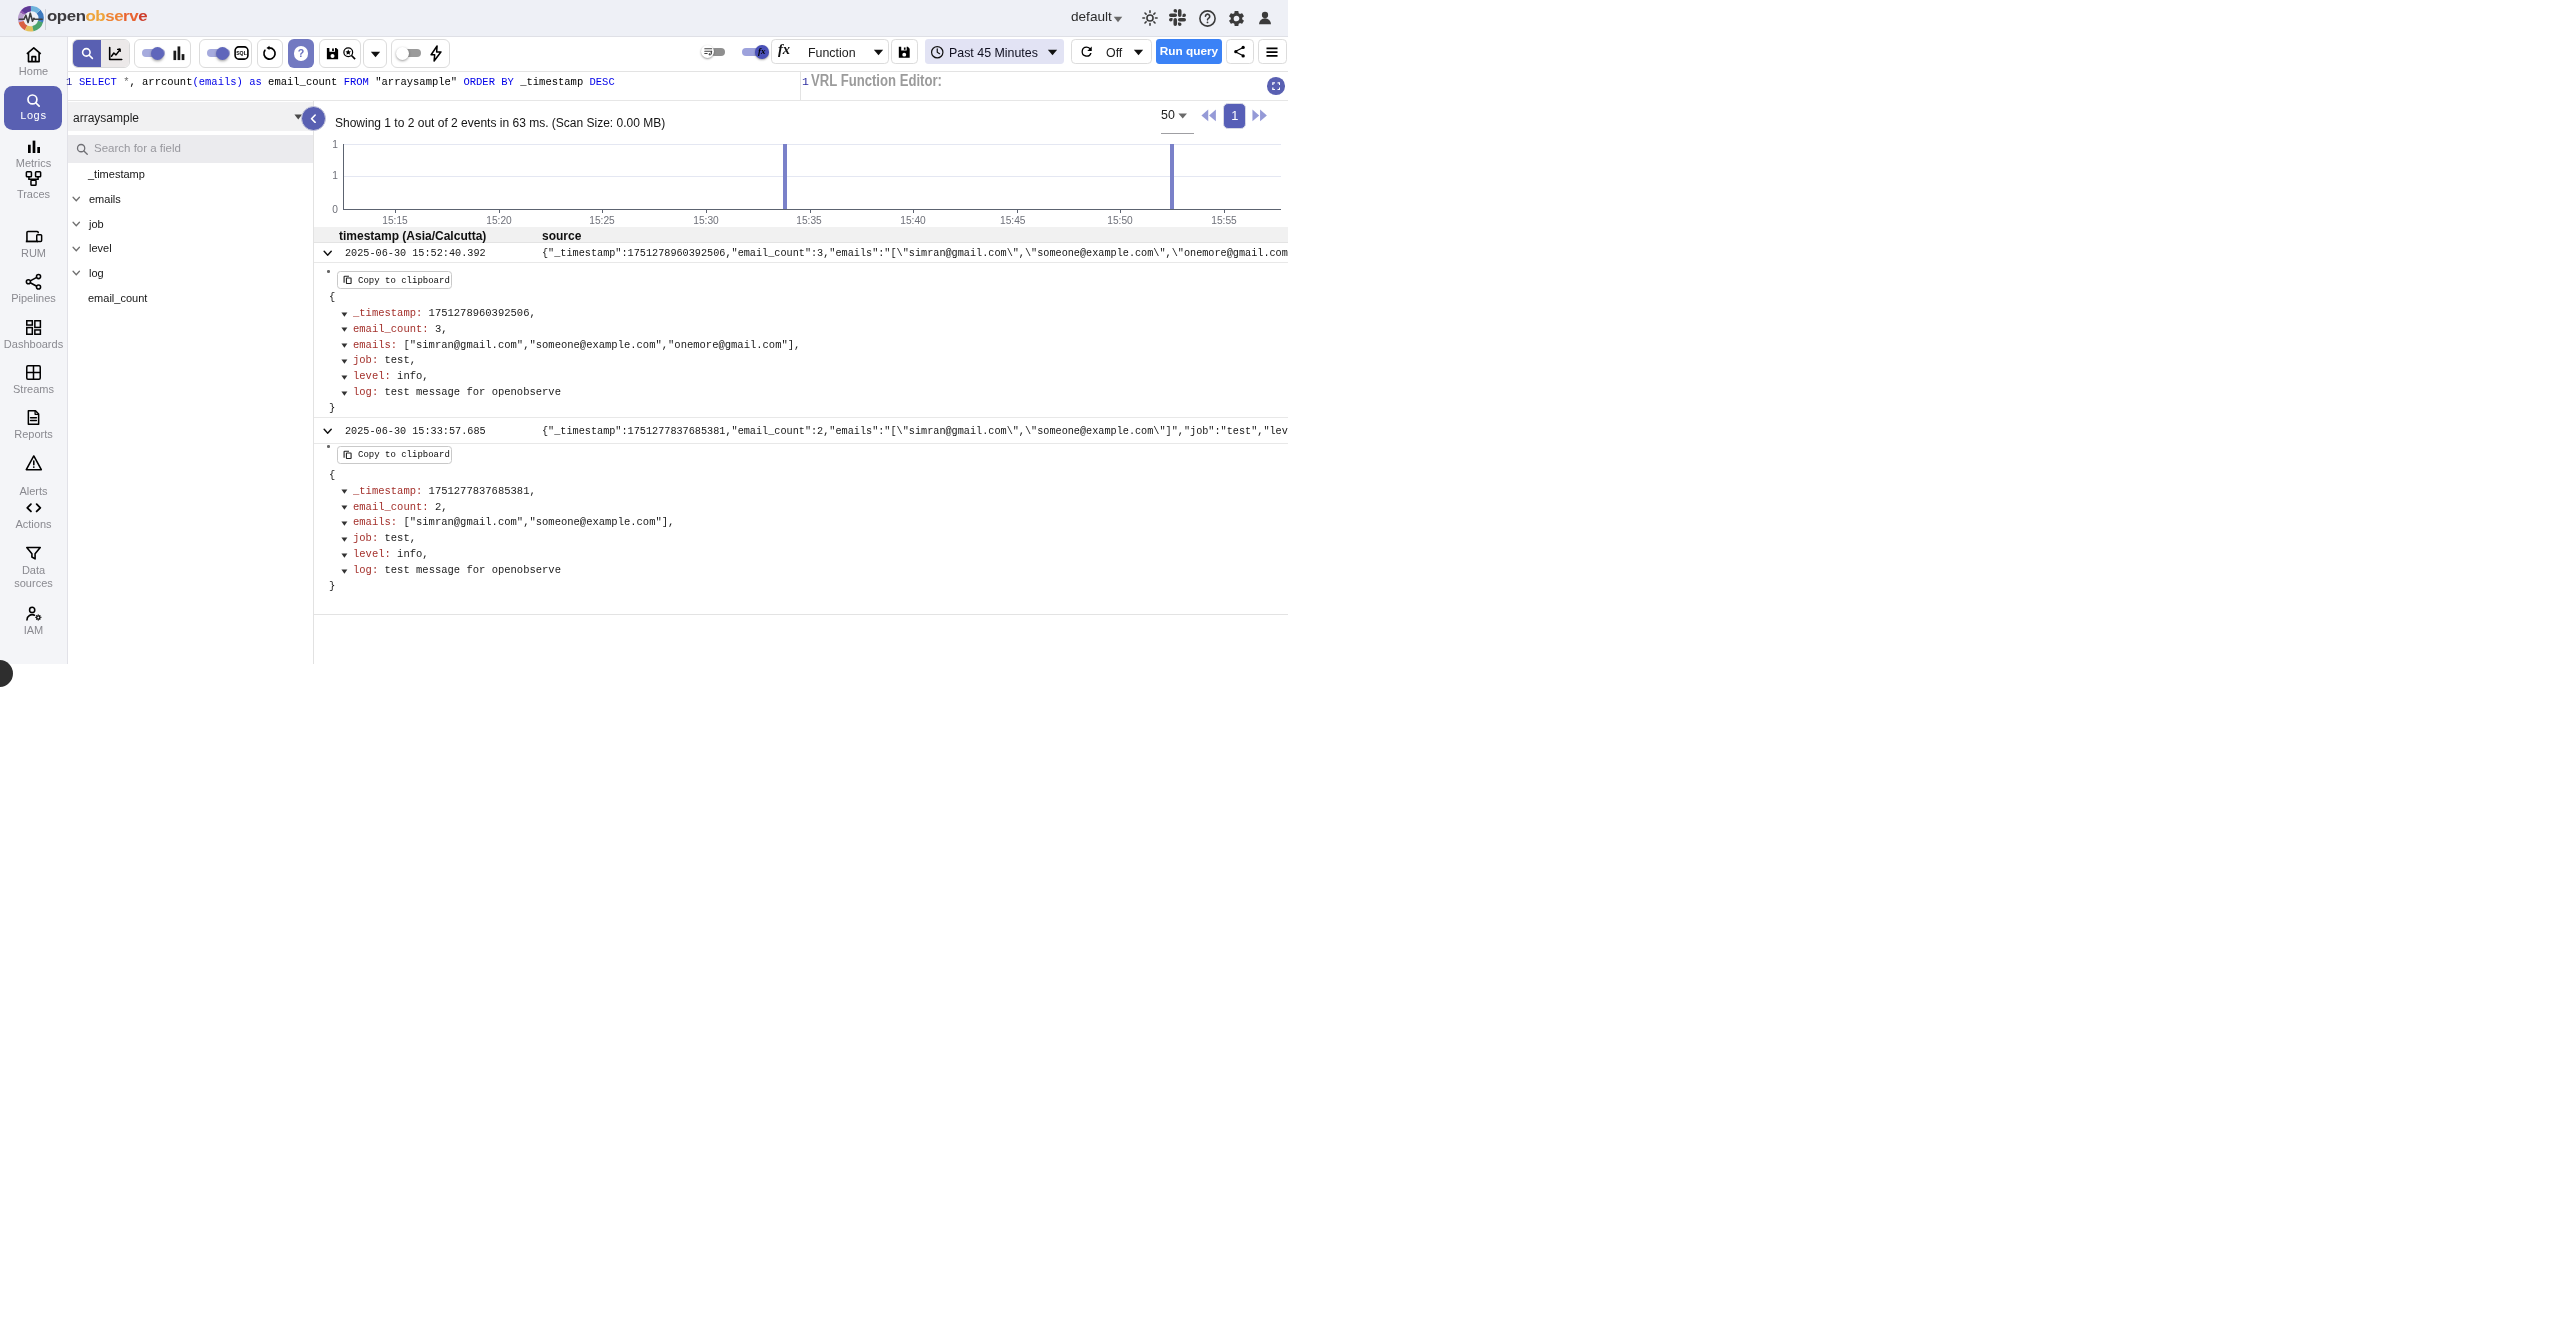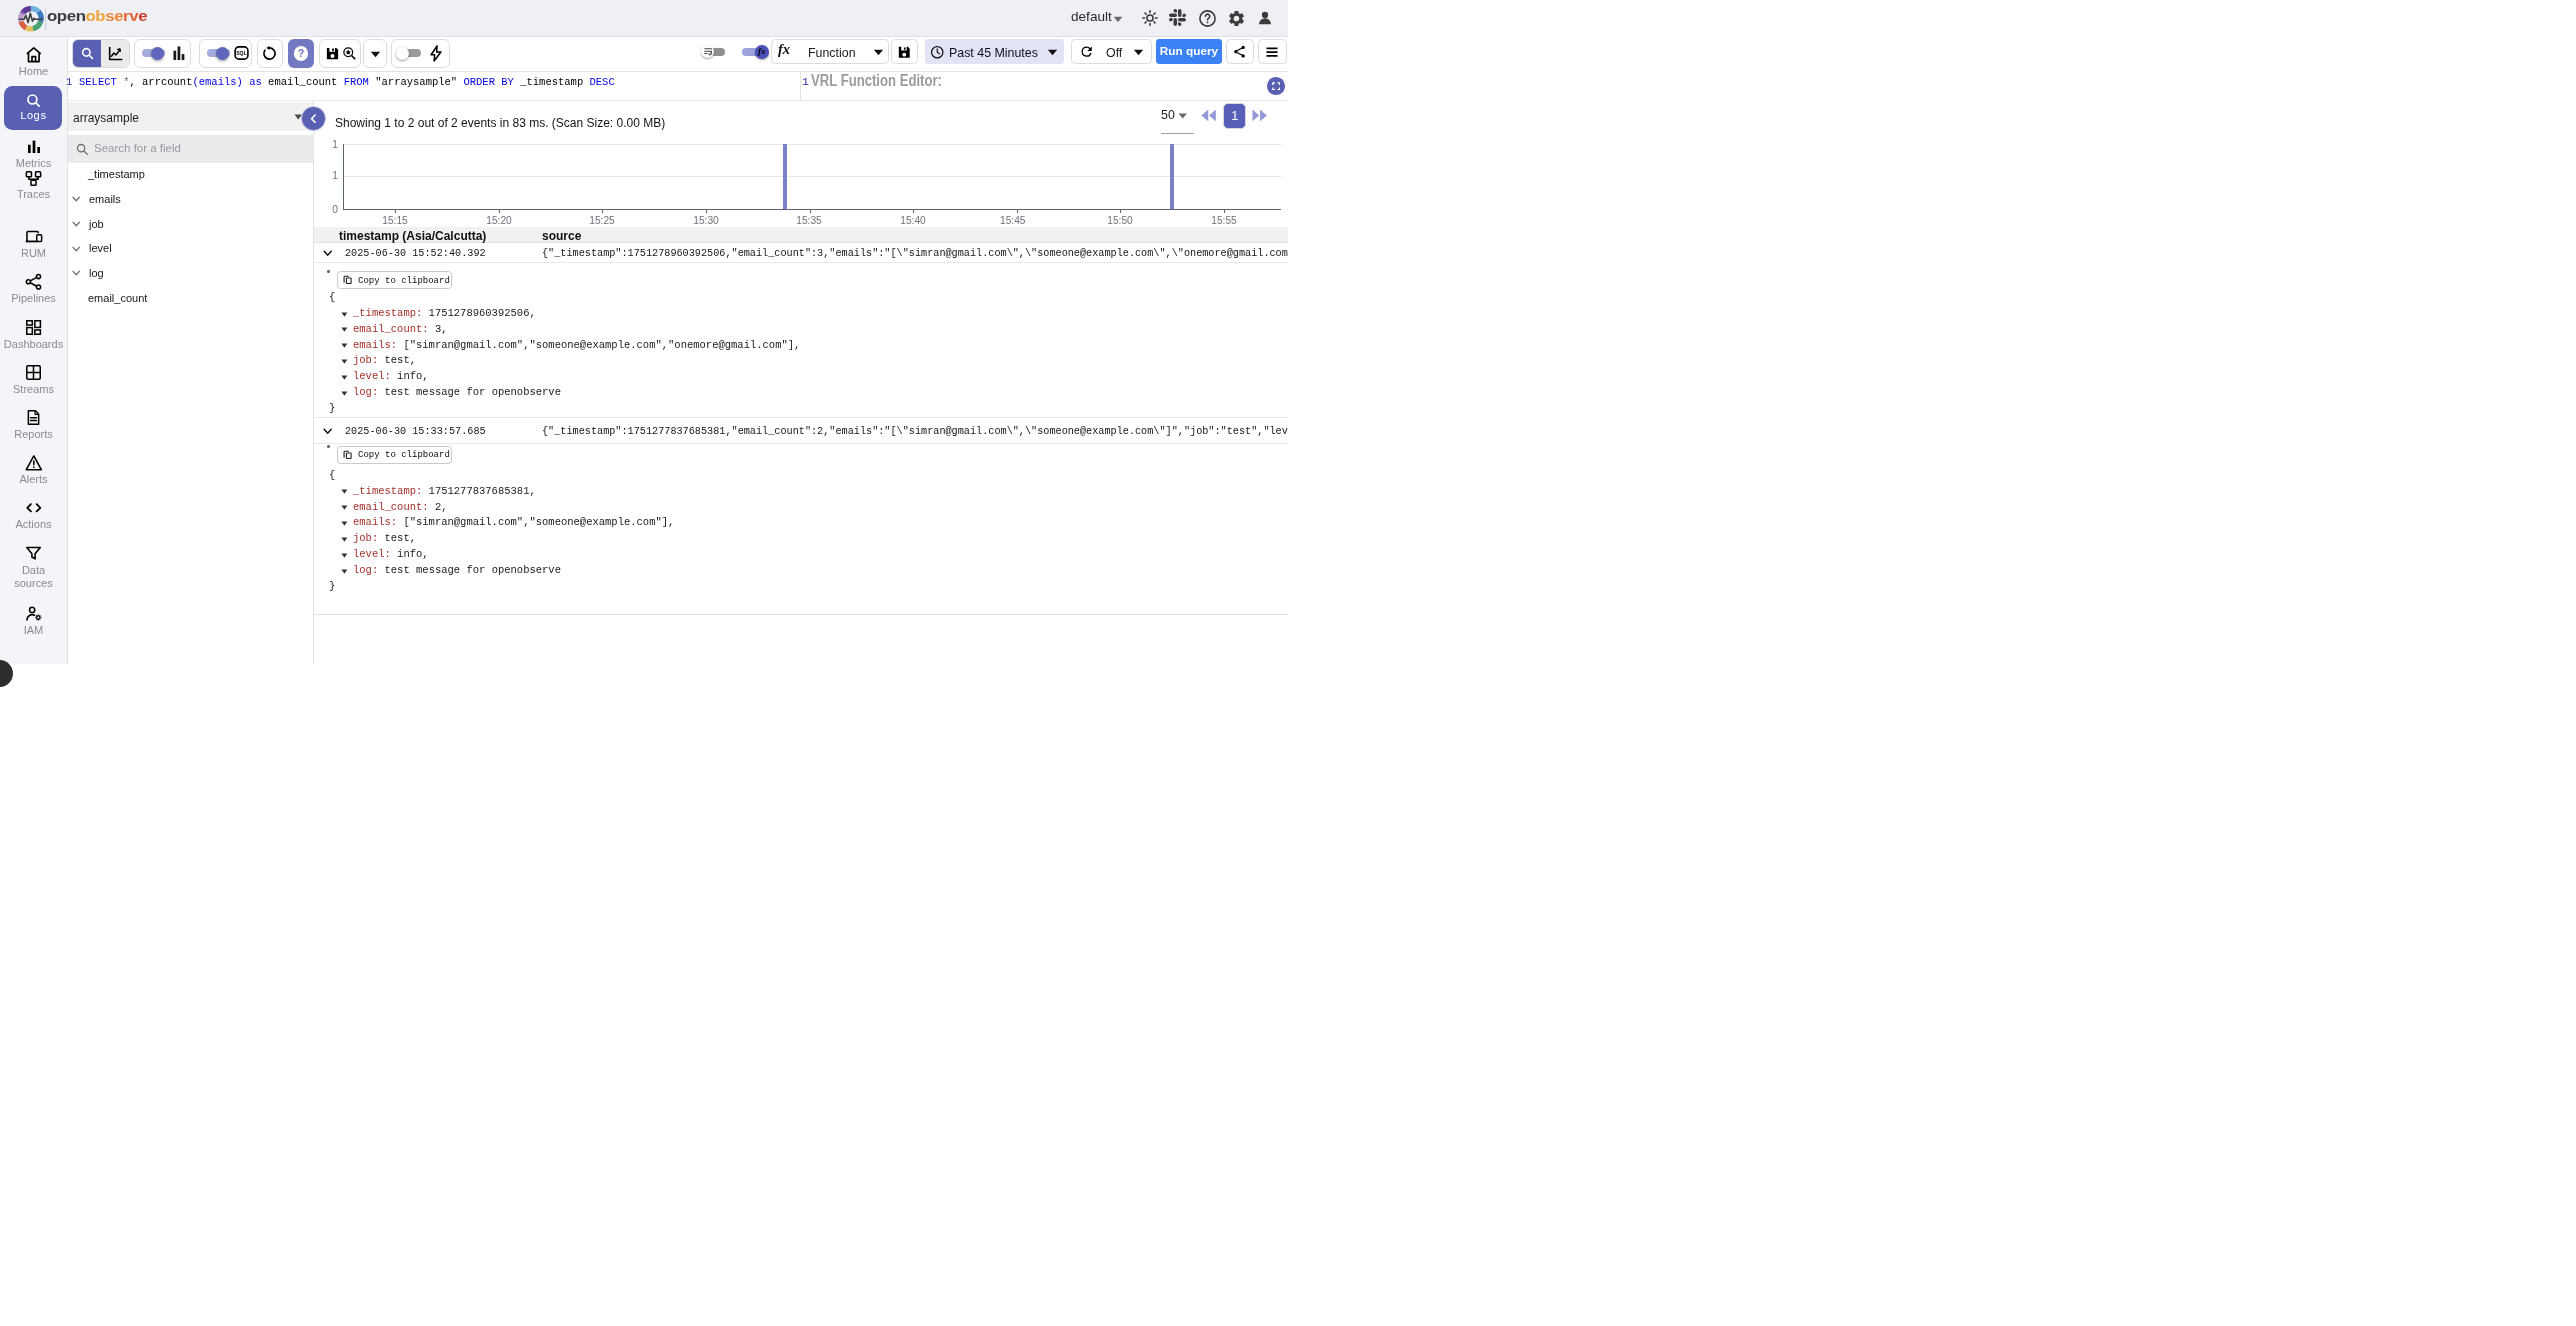--- a/index.html
+++ b/index.html
@@ -172,21 +172,21 @@
       </svg>
     <div style="margin-top:0.9px;">Reports</div>
   </div>
 
   <div class="rit" style="top:416px;">
     <svg width="19.6" height="19.6" viewBox="0 0 24 24" fill="none" stroke="#000" stroke-width="1.9" stroke-linejoin="round">
         <path d="M12 3.6 2.8 20.4h18.4z"></path>
         <path d="M12 9.8v4.6" stroke-linecap="round"></path>
         <circle cx="12" cy="17.2" r="1.1" fill="#000" stroke="none"></circle>
       </svg>
-    <div style="margin-top:0px;">Alerts</div>
+    <div style="margin-top:12px;">Alerts</div>
   </div>
 
   <div class="rit" style="top:461px;">
     <svg width="19.6" height="19.6" viewBox="0 0 24 24" fill="none" stroke="#000" stroke-width="2.2" stroke-linecap="round" stroke-linejoin="round">
         <path d="M8.5 7.5 4 12l4.5 4.5M15.5 7.5 20 12l-4.5 4.5"></path>
       </svg>
     <div style="margin-top:0px;">Actions</div>
   </div>
 
   <div class="rit" style="top:507px;">
@@ -365,21 +365,21 @@
   <svg class="abs" style="left:72px;top:221px;" width="8.5" height="6" viewBox="0 0 12 8" fill="none" stroke="#707070" stroke-width="1.8" stroke-linecap="round">
       <path d="M1.5 1.5 6 6.5 10.5 1.5"></path>
     </svg>
   <svg class="abs" style="left:72px;top:246px;" width="8.5" height="6" viewBox="0 0 12 8" fill="none" stroke="#707070" stroke-width="1.8" stroke-linecap="round">
       <path d="M1.5 1.5 6 6.5 10.5 1.5"></path>
     </svg>
   <svg class="abs" style="left:72px;top:270px;" width="8.5" height="6" viewBox="0 0 12 8" fill="none" stroke="#707070" stroke-width="1.8" stroke-linecap="round">
       <path d="M1.5 1.5 6 6.5 10.5 1.5"></path>
     </svg>
 
-  <div class="abs" style="left:335px;top:116px;font-size:12px;color:#141414;">Showing 1 to 2 out of 2 events in 83 ms. (Scan Size: 0.00 MB)</div>
+  <div class="abs" style="left:335px;top:116px;font-size:12px;color:#141414;">Showing 1 to 2 out of 2 events in 63 ms. (Scan Size: 0.00 MB)</div>
   <div class="abs" style="left:1161px;top:108px;font-size:12.4px;color:#222;">50</div>
   <svg class="abs" style="left:1178px;top:113px;" width="9.4" height="6" viewBox="0 0 11 7">
       <path d="M0.5 0.5 L5.5 6.5 L10.5 0.5 Z" fill="#6a6a6a"></path>
     </svg>
   <div class="abs" style="left:1161px;top:133px;width:33px;height:0.9px;background:#9f9fa3;"></div>
   <svg class="abs" style="left:1201px;top:109px;" width="15.3" height="12.8" viewBox="0 0 18 15">
       <path d="M8.5 0.5 L0.5 7.5 L8.5 14.5 Z" fill="#959ad7"></path>
       <path d="M17.5 0.5 L9.5 7.5 L17.5 14.5 Z" fill="#959ad7"></path>
     </svg>
   <div class="abs" style="left:1223px;top:103px;width:23.4px;height:26px;background:#575fb7;border:1.3px solid #d7d9e6;border-radius:5.1px;color:#fff;font-size:12.8px;text-align:center;line-height:24px;">1</div>

